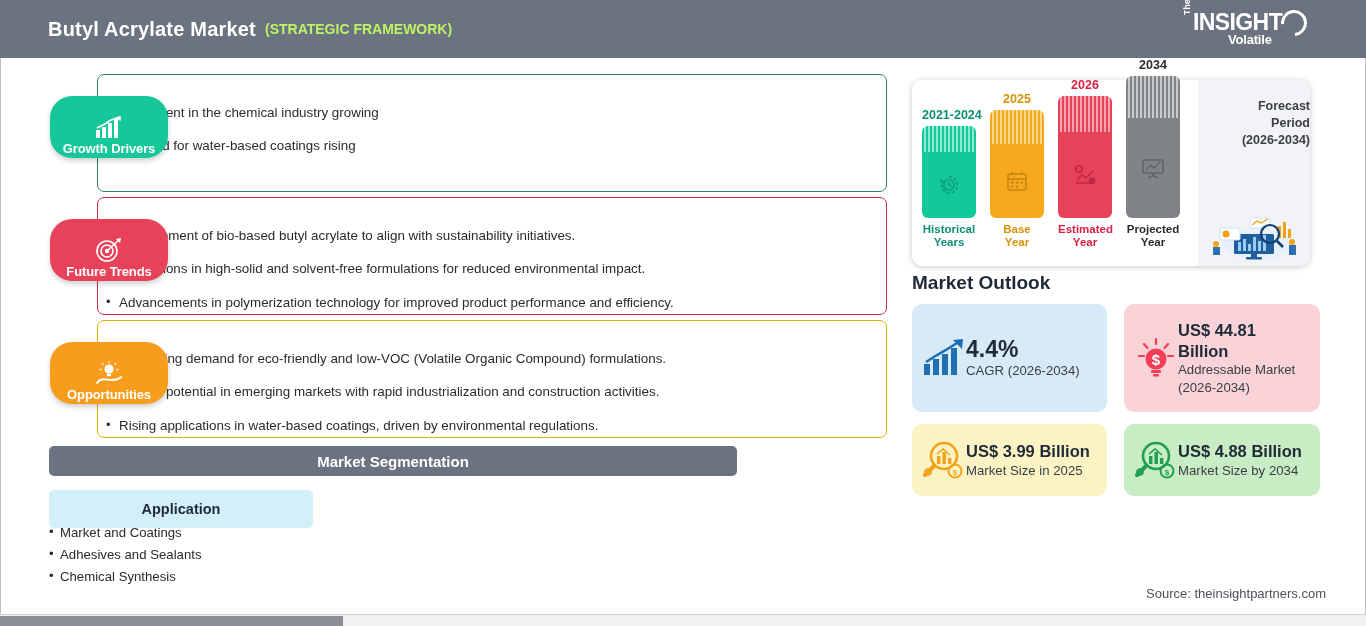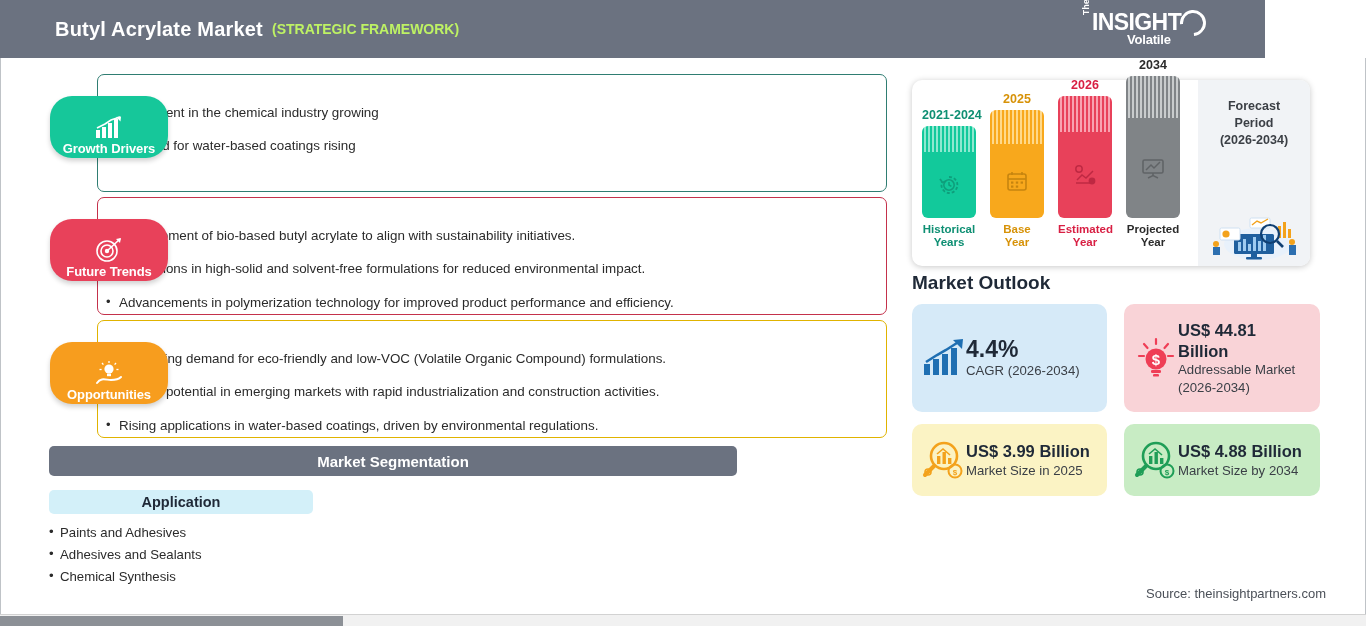--- a/index.html
+++ b/index.html
@@ -6,22 +6,22 @@
   body{
     width:1366px;height:626px;
     background:#ffffff;
     font-family:"Liberation Sans","DejaVu Sans",sans-serif;
     overflow:hidden;position:relative;
   }
   .page{position:relative;width:1366px;height:626px;}
 
   
   .header{
-    position:absolute;left:0;top:0;width:1258px;height:58px;
-    background:#6b7280;display:flex;align-items:center;padding-left:7px;
+    position:absolute;left:0;top:0;width:1366px;height:58px;
+    background:#6b7280;display:flex;align-items:center;
   }
   .header-title{
     margin-left:48px;color:#ffffff;font-size:20px;font-weight:bold;
     letter-spacing:.2px;white-space:nowrap;
   }
   .header-sub{
     color:#bef264;font-size:14px;font-weight:bold;margin-left:9px;white-space:nowrap;
   }
   .logo{
     position:absolute;right:60px;top:9px;width:124px;height:42px;color:#fff;
@@ -101,21 +101,21 @@
   .f3 .bullets{top:32px;}
   .f3 .bullet{margin-bottom:20px;}
 
   
   .seg-bar{
     position:absolute;left:48px;top:388px;width:688px;height:30px;
     background:#6b7280;border-radius:5px;display:flex;align-items:center;justify-content:center;
   }
   .seg-bar span{color:#fff;font-size:15px;font-weight:bold;}
   .seg-head{
-    position:absolute;left:48px;top:432px;width:264px;height:24px;
+    position:absolute;left:48px;top:432px;width:264px;height:38px;
     background:#d3f0f9;border-radius:5px;display:flex;align-items:center;justify-content:center;
   }
   .seg-head span{color:#1f2937;font-size:14.5px;font-weight:bold;}
   .seg-list{position:absolute;left:48px;top:468px;}
   .seg-item{
     font-size:13.2px;color:#2b2b2b;line-height:1;margin-bottom:9px;
     position:relative;padding-left:11px;white-space:nowrap;
   }
   .seg-item::before{content:"•";position:absolute;left:0;top:-1px;}
 
@@ -136,21 +136,21 @@
     width:54px;border-radius:6px;overflow:hidden;margin:0 auto;position:relative;
   }
   .tlcol .stripe{height:100%;width:100%;}
   .tlcol .solid{width:100%;position:relative;display:flex;align-items:center;justify-content:center;}
   .tlcol .cap{
     font-size:11.5px;font-weight:bold;line-height:1.15;margin-top:5px;
   }
   .tl-fore{
     position:absolute;right:0;top:0;width:112px;height:186px;
     background:#f1f3f6;border-radius:0 10px 10px 0;box-sizing:border-box;
-    padding-top:18px;text-align:center;
+    padding-top:18px;text-align:right;
   }
   .tl-fore .ft{font-size:12.5px;font-weight:bold;color:#3b3f45;line-height:1.35;}
   .tl-illus{position:absolute;left:8px;bottom:6px;width:96px;height:56px;}
 
   .outlook-title{
     position:absolute;left:11px;top:214px;font-size:19px;font-weight:bold;color:#1f2937;
   }
   .cards{position:absolute;left:11px;top:246px;width:418px;}
   .card{
     position:absolute;border-radius:10px;box-sizing:border-box;
@@ -267,21 +267,21 @@
         </div>
       </div>
 
       <div class="seg-bar">
         <span>Market Segmentation</span>
       </div>
       <div class="seg-head">
         <span>Application</span>
       </div>
       <div class="seg-list">
-        <div class="seg-item">Paints and Adhesives</div>
+        <div class="seg-item">Market and Coatings</div>
         <div class="seg-item">Adhesives and Sealants</div>
         <div class="seg-item">Chemical Synthesis</div>
       </div>
     </div>
 
     <div class="right">
 
       <div class="timeline">
         <div class="tl-bars">
 

